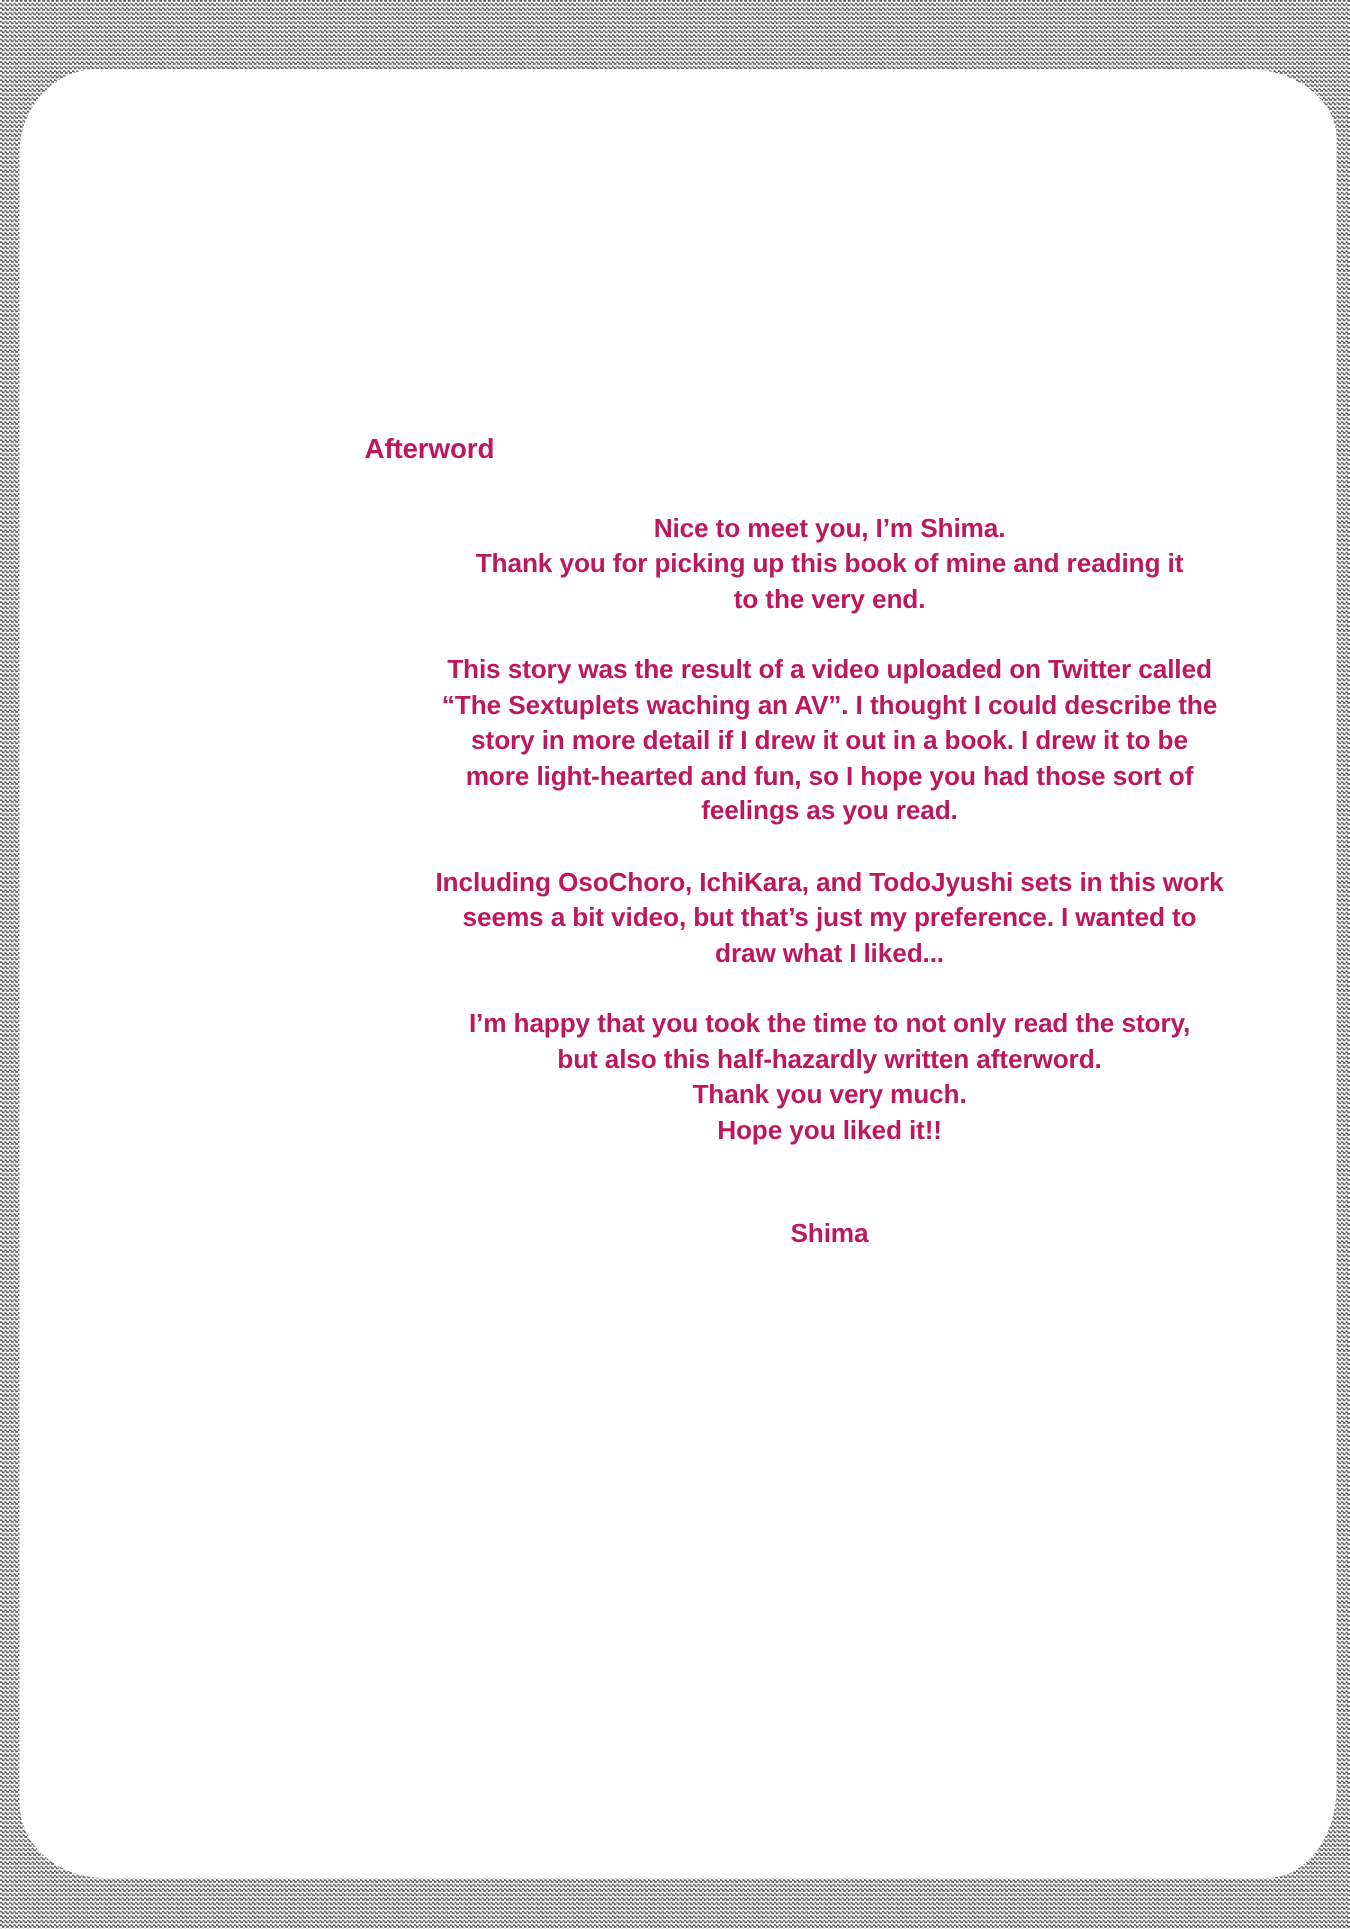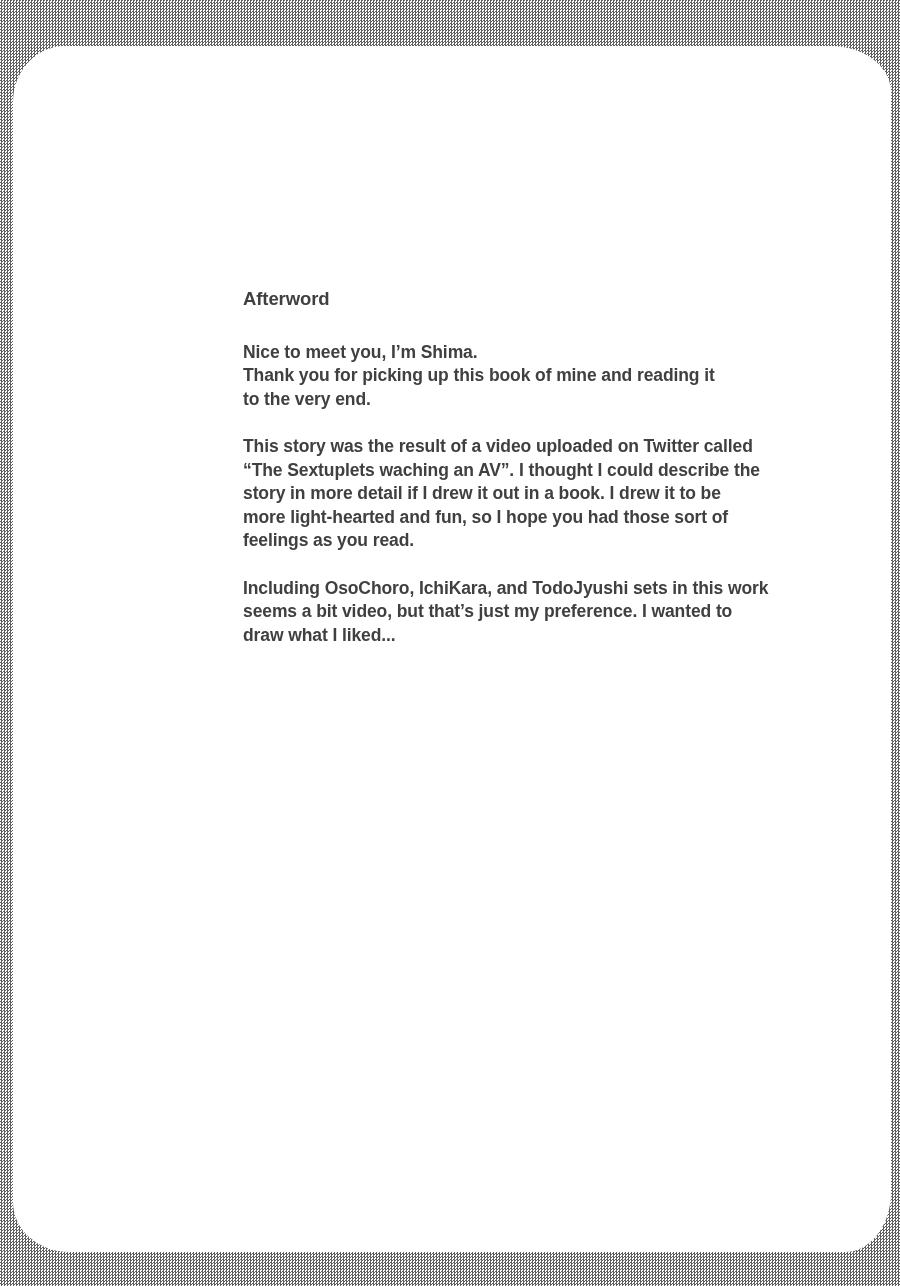--- a/index.html
+++ b/index.html
@@ -30,33 +30,34 @@
     right: 9px;
     bottom: 34px;
     background: #ffffff;
     border-radius: 52px 60px 46px 56px / 56px 46px 60px 50px;
   }
   .text-block {
     position: absolute;
     left: 243px;
     top: 287px;
     width: 620px;
-    color: #404040;
+    color: #be185d;
     font-size: 17.5px;
     font-weight: 700;
     line-height: 23.5px;
     letter-spacing: -0.1px;
   }
   .heading {
     margin: 0 0 30px 0;
     font-size: 18.5px;
   }
   .para {
     margin: 0 0 24px 0;
     white-space: pre-line;
+    text-align: center;
   }
   .signature {
     margin-top: 46px;
   }
 </style>
 </head>
 <body>
 
 <div class="halftone-bg"></div>
 
@@ -73,14 +74,19 @@
 “The Sextuplets waching an AV”. I thought I could describe the
 story in more detail if I drew it out in a book. I drew it to be
 more light-hearted and fun, so I hope you had those sort of
 feelings as you read.</div>
 
   <div class="para">Including OsoChoro, IchiKara, and TodoJyushi sets in this work
 seems a bit video, but that’s just my preference. I wanted to
 draw what I liked...</div>
 
 
+  <div class="para">I’m happy that you took the time to not only read the story,
+but also this half-hazardly written afterword.
+Thank you very much.
+Hope you liked it!!</div>
 
+  <div class="para signature">Shima</div>
 </div>
 
 </body></html>

